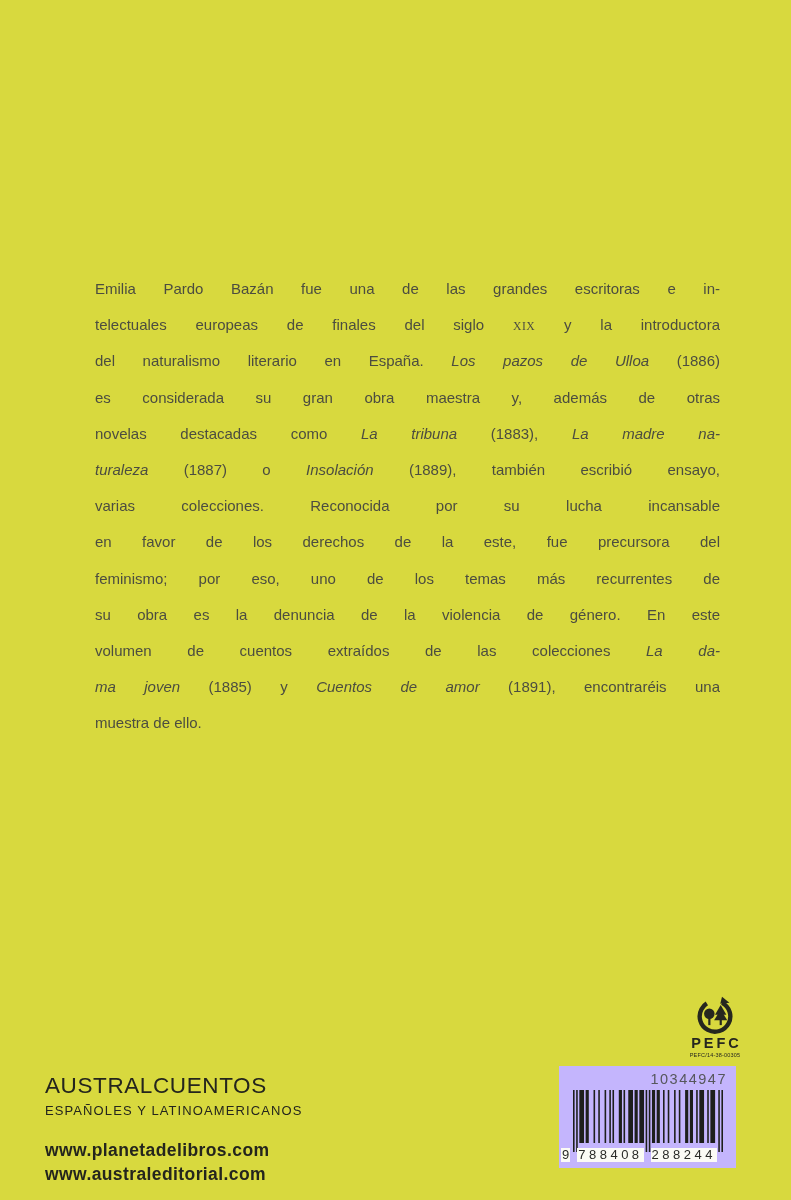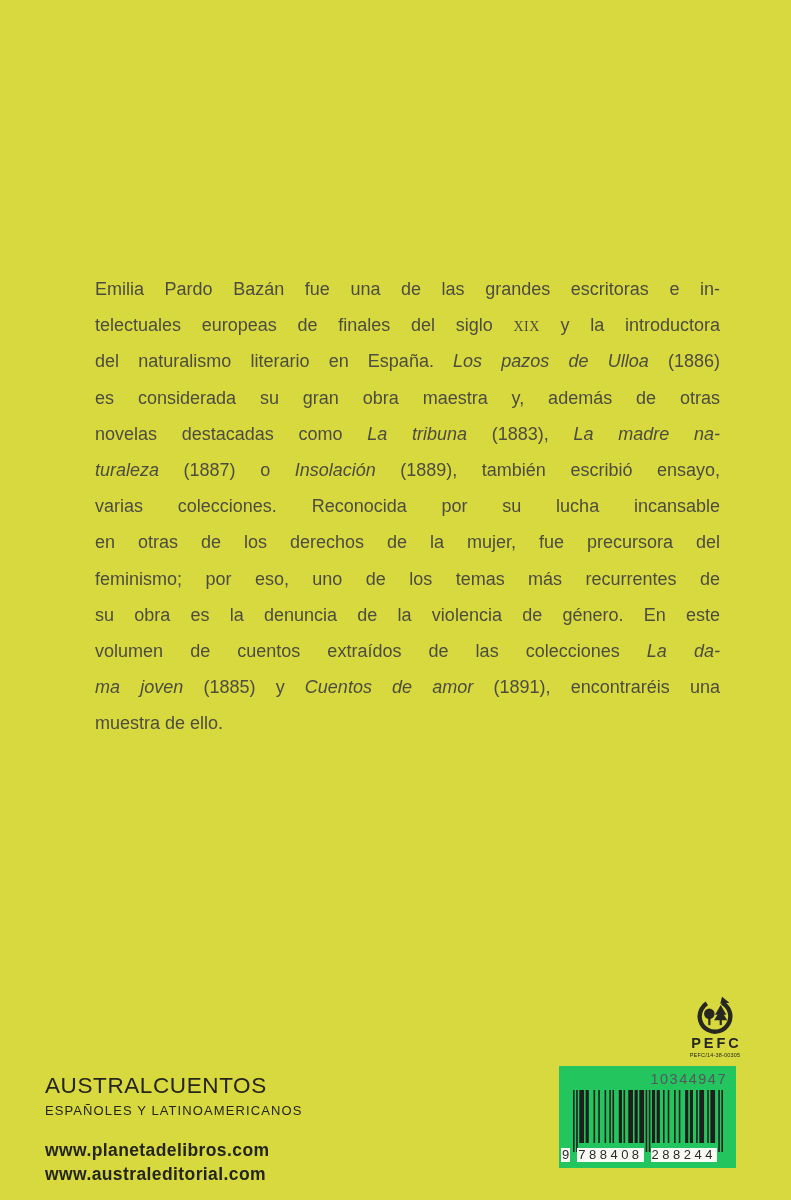--- a/index.html
+++ b/index.html
@@ -10,21 +10,21 @@
     margin:0 auto;
     background:#d8d93e;
     font-family:"Liberation Sans", sans-serif;
     overflow:hidden;
   }
 
   
   .synopsis {
     position:absolute;
     left:95px; top:271px; width:625px;
-    font-size:18px;
+    font-size:15px;
     color:#4c4d40;
   }
   .syn-line {
     line-height:36.2px;
     text-align:justify;
     text-align-last:justify;
     height:36.2px;
     overflow:hidden;
     white-space:normal;
   }
@@ -43,21 +43,21 @@
   
   .pefc { position:absolute; left:686px; top:996px; width:58px; text-align:center; color:#26271f; }
   .pefc svg { width:42px; height:39px; display:block; margin:0 auto; }
   .pefc-name { font-weight:bold; font-size:14.5px; letter-spacing:3px; margin-top:0px; padding-left:3px; }
   .pefc-cert { font-size:5.5px; letter-spacing:0.2px; margin-top:1px; white-space:nowrap; }
 
   
   .barcode-box {
     position:absolute; left:559px; top:1066px;
     width:177px; height:102px;
-    background:#22c55e;
+    background:#c4b5fd;
   }
   .product-code {
     position:absolute; top:5px; right:9px;
     font-size:14.5px; letter-spacing:1.5px; color:#56575c;
   }
   .bars { position:absolute; left:14px; top:24px; width:150px; height:62px; }
   .isbn-row {
     position:absolute; left:2px; right:19px; bottom:6px;
     display:flex; justify-content:space-between; align-items:baseline;
     font-size:13px; color:#2a2b28; line-height:14px;
@@ -71,21 +71,21 @@
 <div class="cover">
 
   <div class="synopsis">
       <div class="syn-line"><span>Emilia Pardo Bazán fue una de las grandes escritoras e in-</span></div>
       <div class="syn-line"><span>telectuales europeas de finales del siglo </span><span class="sc">XIX</span><span> y la introductora</span></div>
       <div class="syn-line"><span>del naturalismo literario en España. </span><span class="it">Los pazos de Ulloa</span><span> (1886)</span></div>
       <div class="syn-line"><span>es considerada su gran obra maestra y, además de otras</span></div>
       <div class="syn-line"><span>novelas destacadas como </span><span class="it">La tribuna</span><span> (1883), </span><span class="it">La madre na-</span></div>
       <div class="syn-line"><span class="it">turaleza</span><span> (1887) o </span><span class="it">Insolación</span><span> (1889), también escribió ensayo,</span></div>
       <div class="syn-line"><span>varias colecciones. Reconocida por su lucha incansable</span></div>
-      <div class="syn-line"><span>en otras de los derechos de la mujer, fue precursora del</span></div>
+      <div class="syn-line"><span>en favor de los derechos de la este, fue precursora del</span></div>
       <div class="syn-line"><span>feminismo; por eso, uno de los temas más recurrentes de</span></div>
       <div class="syn-line"><span>su obra es la denuncia de la violencia de género. En este</span></div>
       <div class="syn-line"><span>volumen de cuentos extraídos de las colecciones </span><span class="it">La da-</span></div>
       <div class="syn-line"><span class="it">ma joven</span><span> (1885) y </span><span class="it">Cuentos de amor</span><span> (1891), encontraréis una</span></div>
       <div class="syn-line last"><span>muestra de ello.</span></div>
     </div>
 
   <div class="brand">
     <div class="brand-line">
       <span class="brand-bold">AUSTRAL</span><span class="brand-reg">CUENTOS</span>

